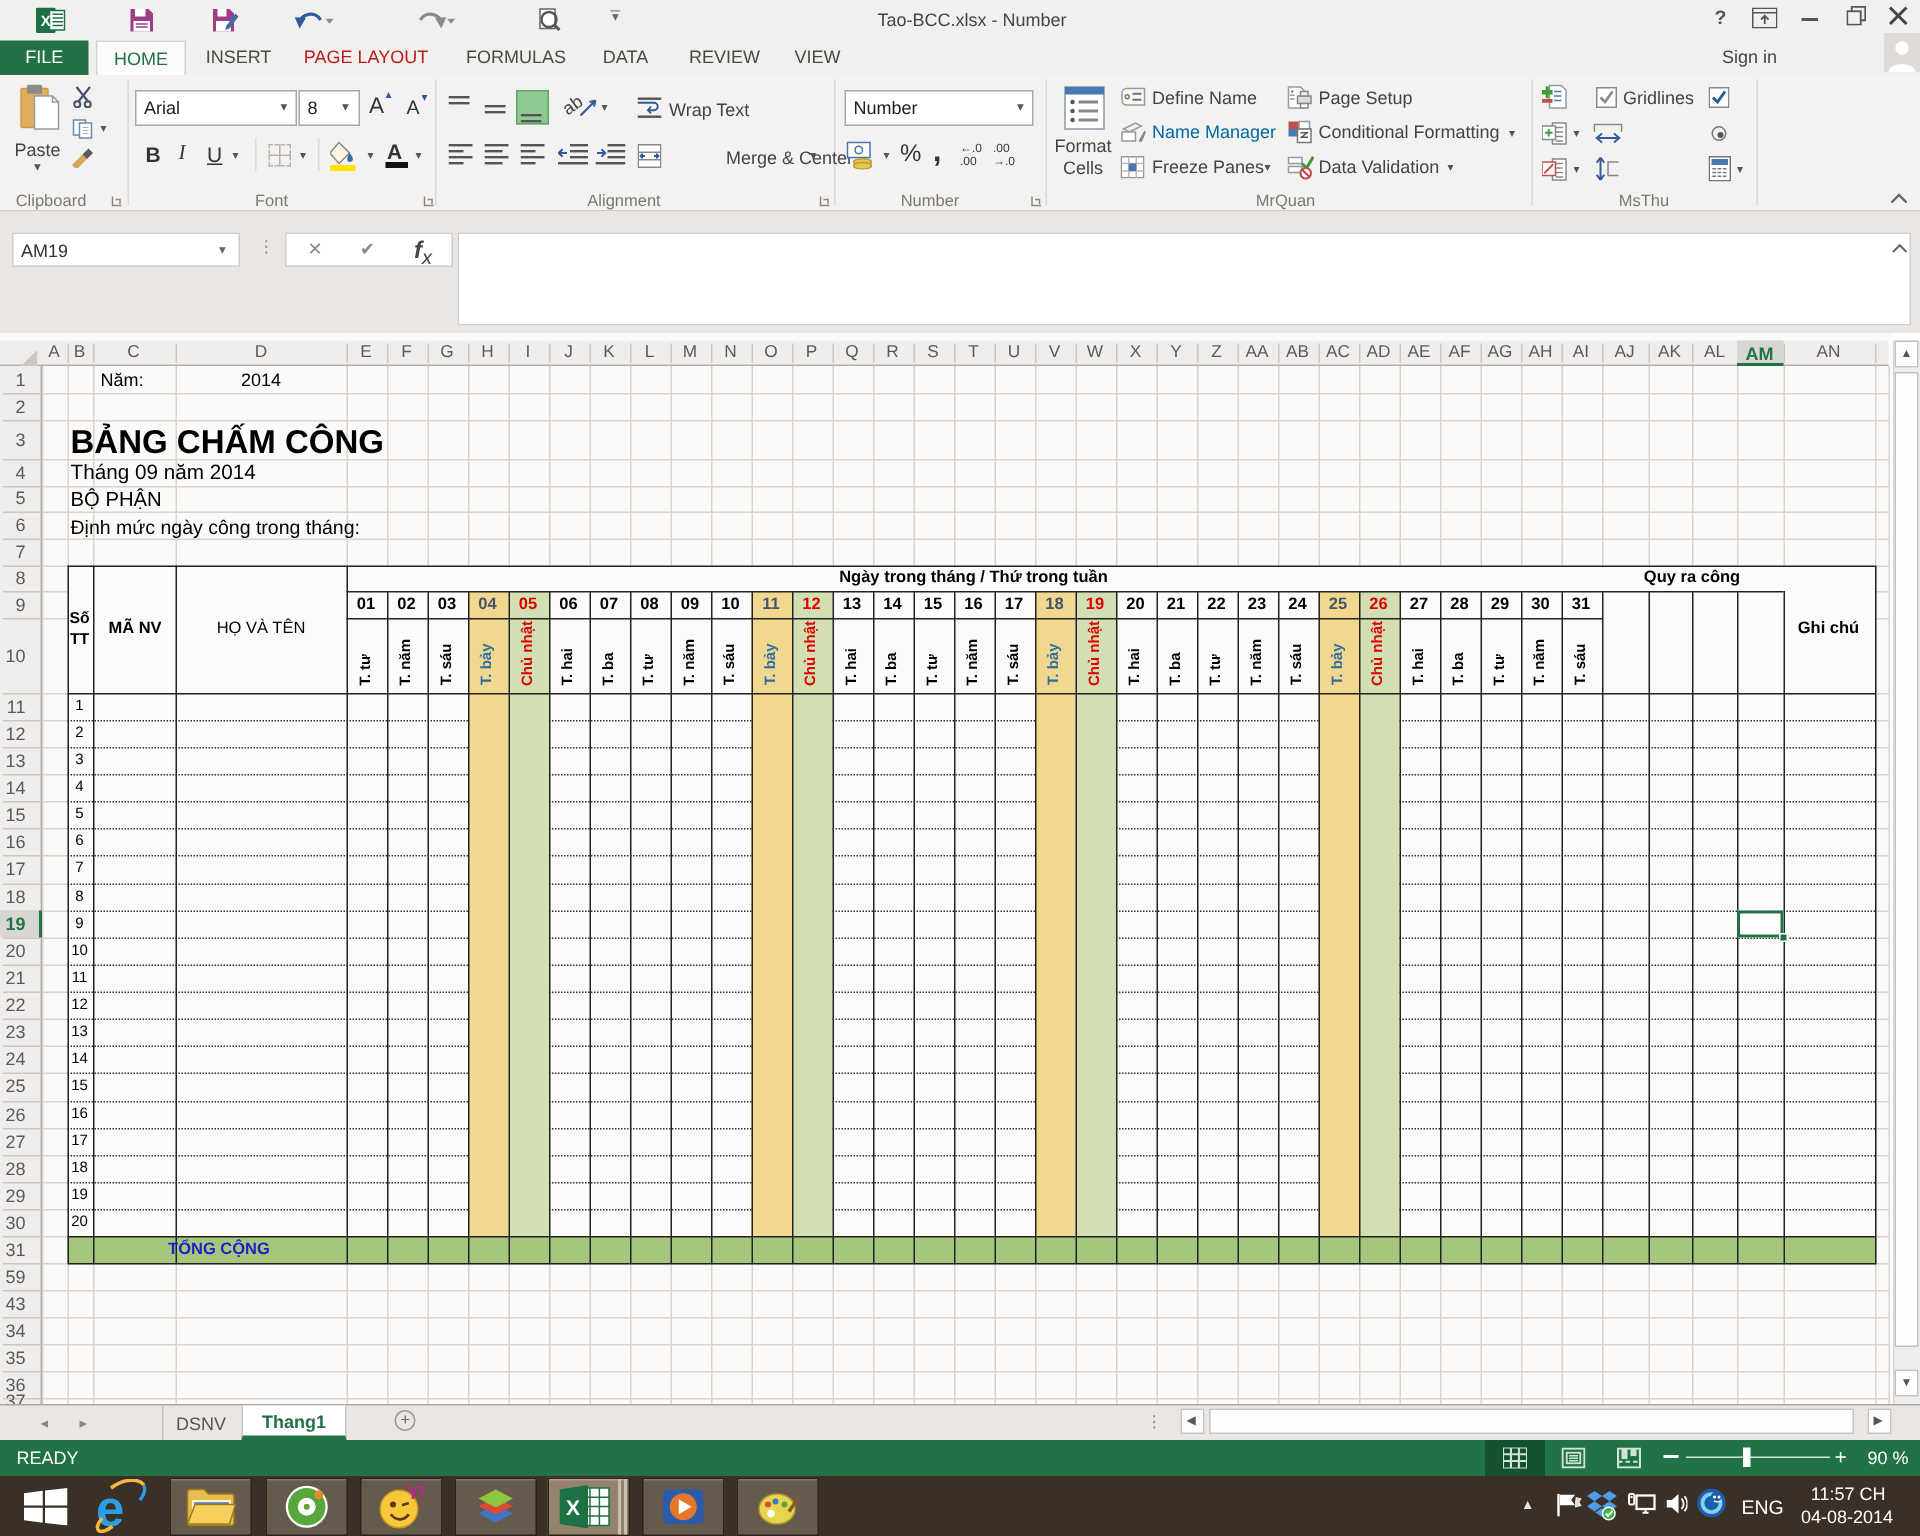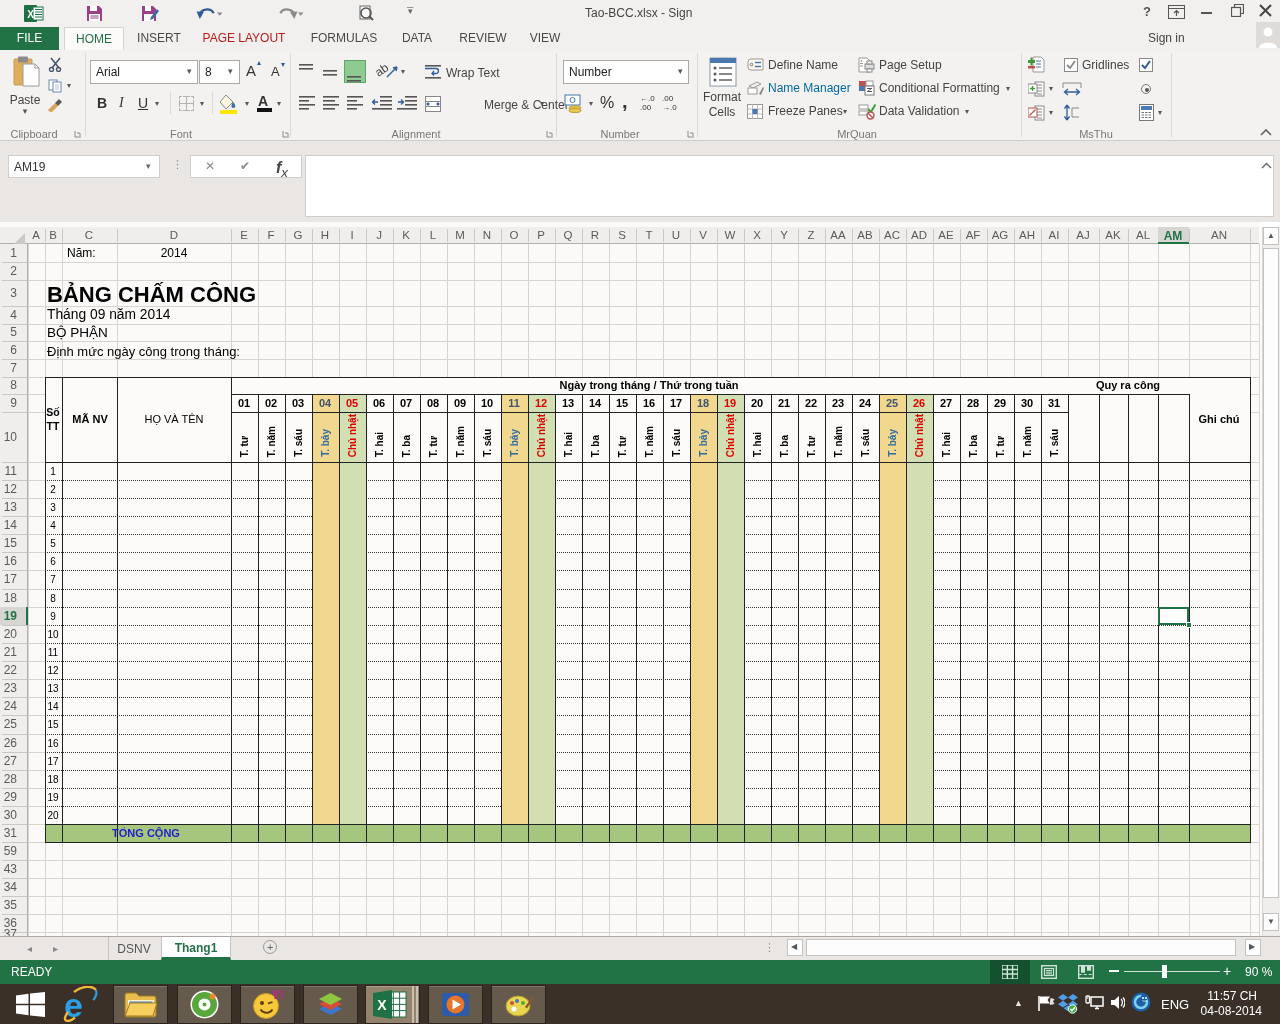--- a/index.html
+++ b/index.html
@@ -35,21 +35,21 @@
 <polygon points="20.5,5.5 13,5.8 17.2,13" fill="#8a8a8a"></polygon>
 <polygon points="21,6.5 26.5,6.5 23.7,9.8" fill="#8a8a8a"></polygon>
   </svg>
 <svg class="ab" style="left:357px;top:5px" width="18" height="17" viewBox="0 0 18 17">
 <rect x="3" y="1" width="10" height="13" fill="#fff" stroke="#666"></rect>
 <circle cx="9" cy="8" r="5" fill="none" stroke="#555" stroke-width="1.6"></circle>
 <path d="M12.5 11.5 L16 15" stroke="#555" stroke-width="2"></path>
   </svg>
 <div class="tx" style="left:408px;top:6px;color:#666;font-size:9px;">▾</div>
 <div class="tx" style="left:407px;top:2px;color:#666;font-size:9px;">─</div>
-<div class="tx" style="left:585px;top:6px;font-size:12px;color:#444;">Tao-BCC.xlsx - Sign</div>
+<div class="tx" style="left:585px;top:6px;font-size:12px;color:#444;">Tao-BCC.xlsx - Number</div>
 <div class="tx" style="left:1143px;top:4px;font-size:13px;font-weight:bold;color:#555;">?</div>
 <svg class="ab" style="left:1168px;top:5px" width="17" height="14" viewBox="0 0 17 14">
 <rect x="0.5" y="0.5" width="16" height="13" fill="none" stroke="#555"></rect>
     <path d="M0 3.5h17" stroke="#555"></path>
 <path d="M8.5 11V6 M6 8l2.5-2.5L11 8" stroke="#555" stroke-width="1.2" fill="none"></path>
   </svg>
 <div class="ab" style="left:1201px;top:12px;width:11px;height:2px;background:#555;"></div>
 <svg class="ab" style="left:1231px;top:4px" width="13" height="13" viewBox="0 0 13 13">
 <rect x="0.5" y="3.5" width="9" height="9" fill="#f2f0ee" stroke="#555" stroke-width="1.2"></rect>
 <path d="M3.5 3.5 v-3 h9 v9 h-3" fill="none" stroke="#555" stroke-width="1.2"></path>

